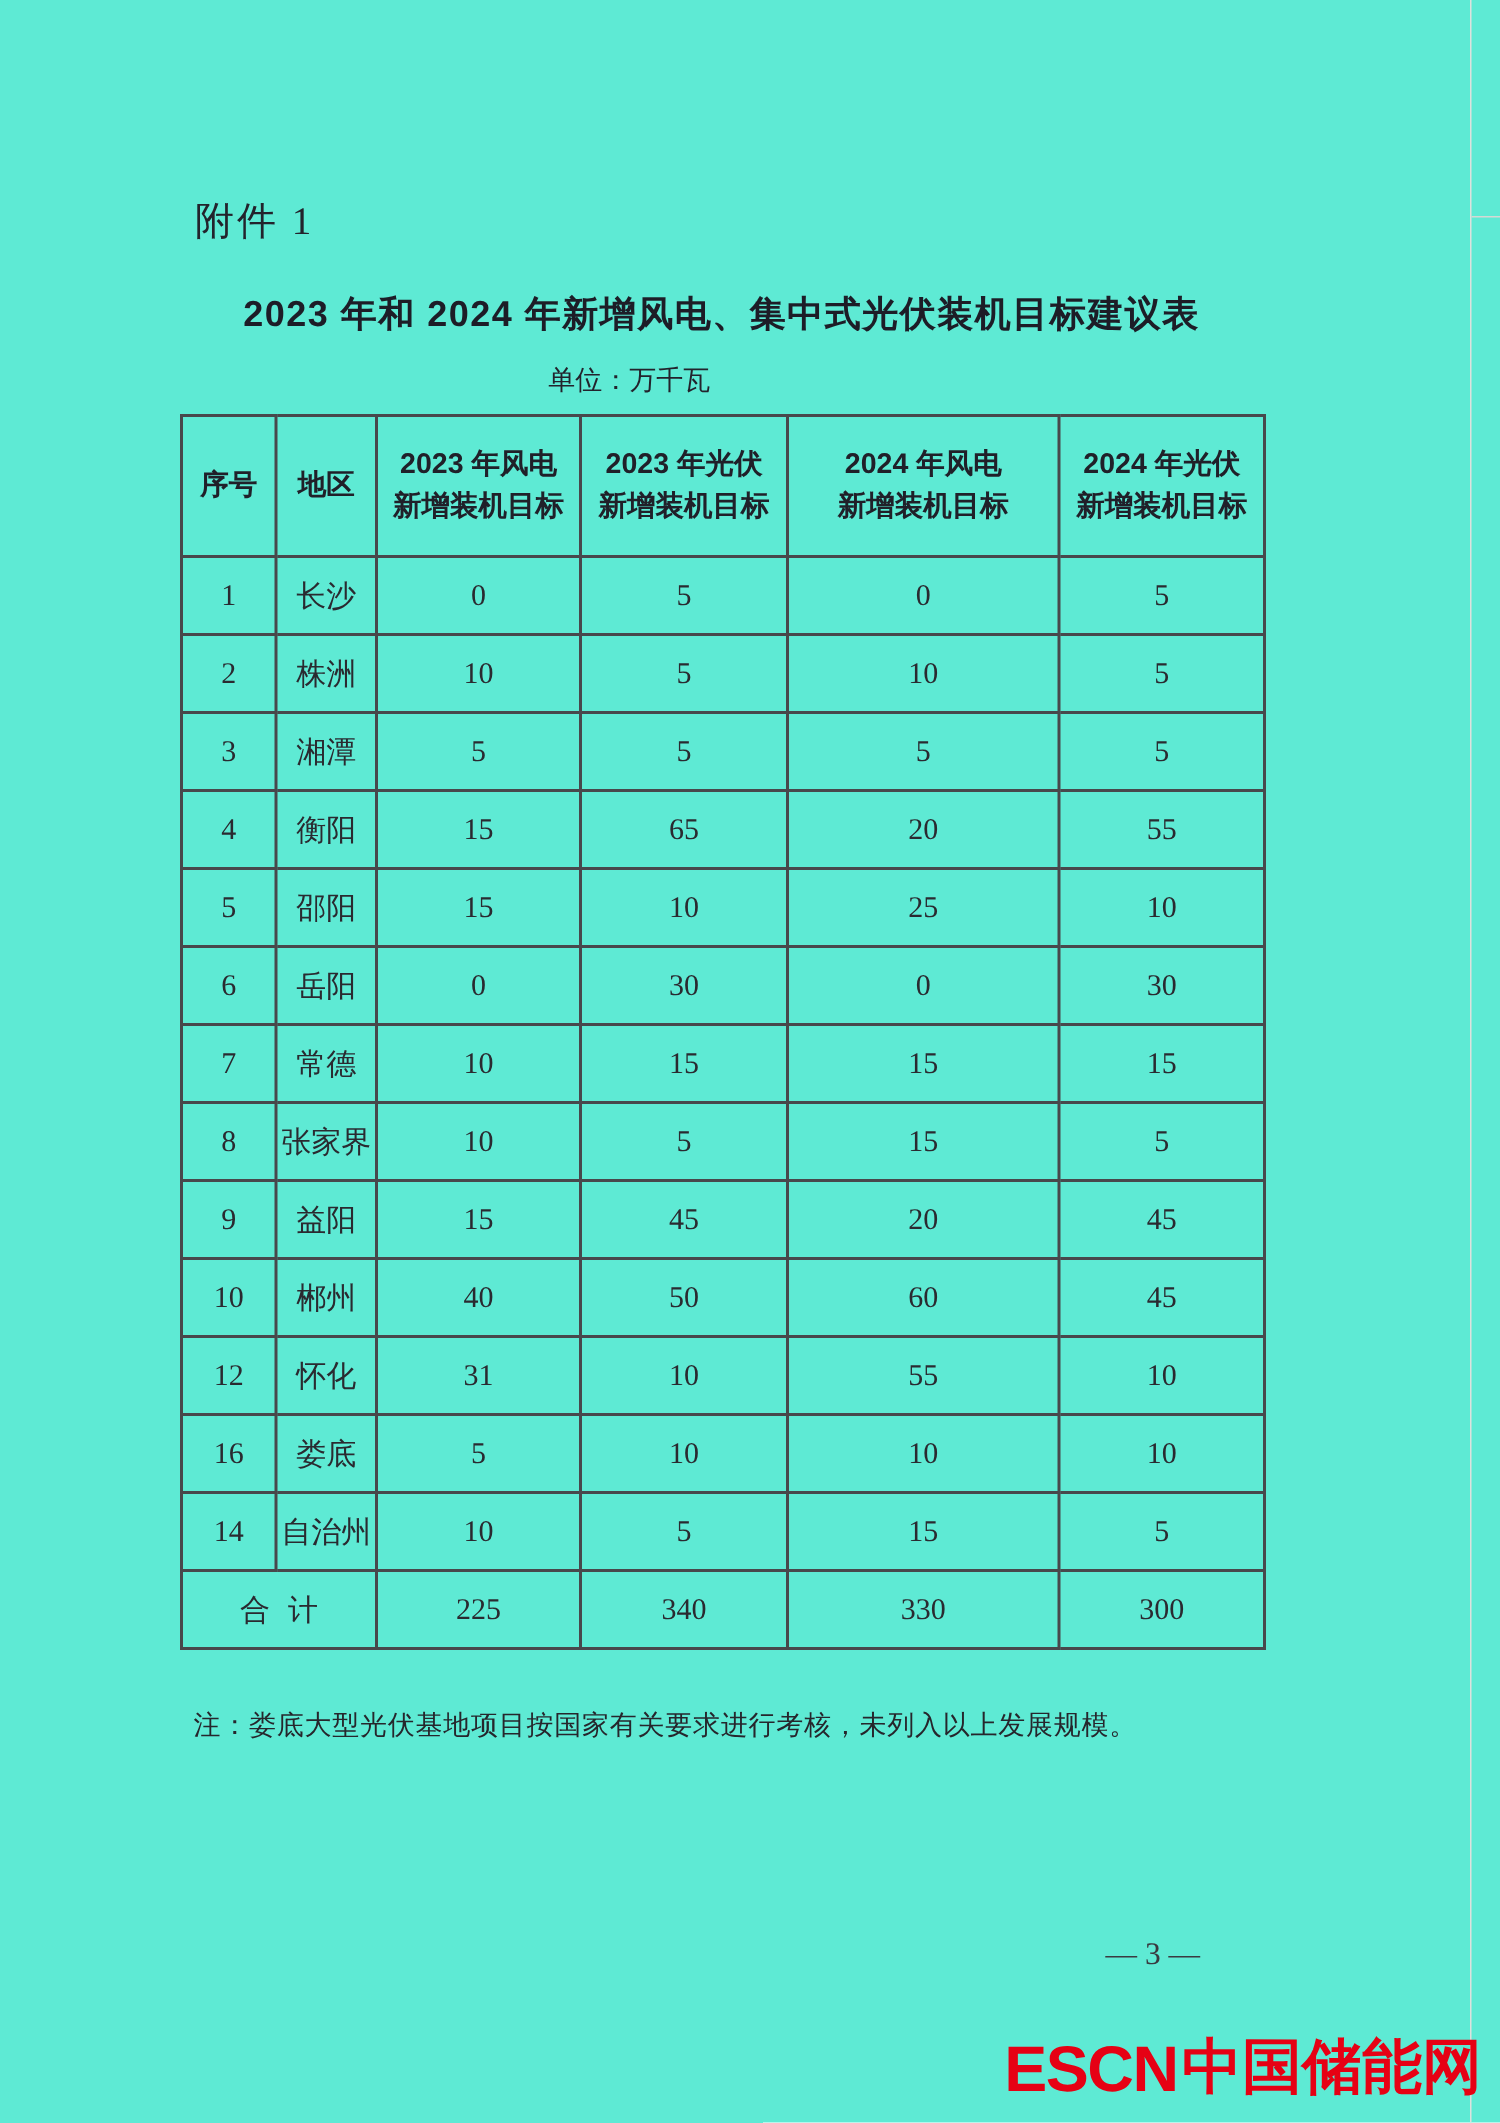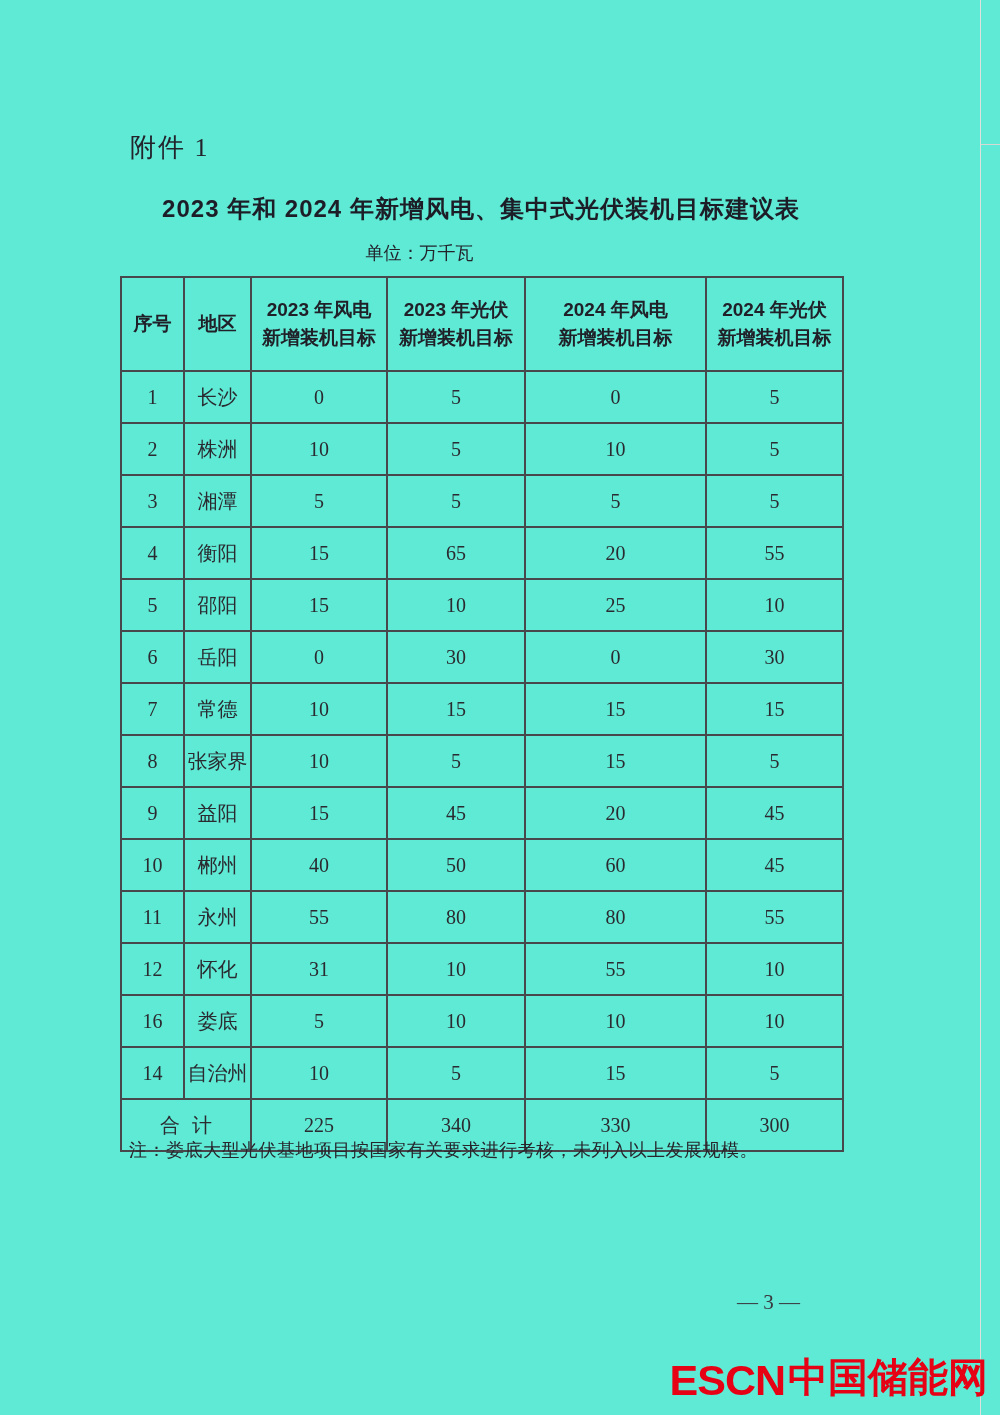--- a/index.html
+++ b/index.html
@@ -199,28 +199,20 @@
         </tr>
         <tr>
           <td>10</td>
           <td>郴州</td>
           <td>40</td>
           <td>50</td>
           <td>60</td>
           <td>45</td>
         </tr>
         <tr>
-          <td>11</td>
-          <td>永州</td>
-          <td>55</td>
-          <td>80</td>
-          <td>80</td>
-          <td>55</td>
-        </tr>
-        <tr>
           <td>12</td>
           <td>怀化</td>
           <td>31</td>
           <td>10</td>
           <td>55</td>
           <td>10</td>
         </tr>
         <tr>
           <td>16</td>
           <td>娄底</td>

